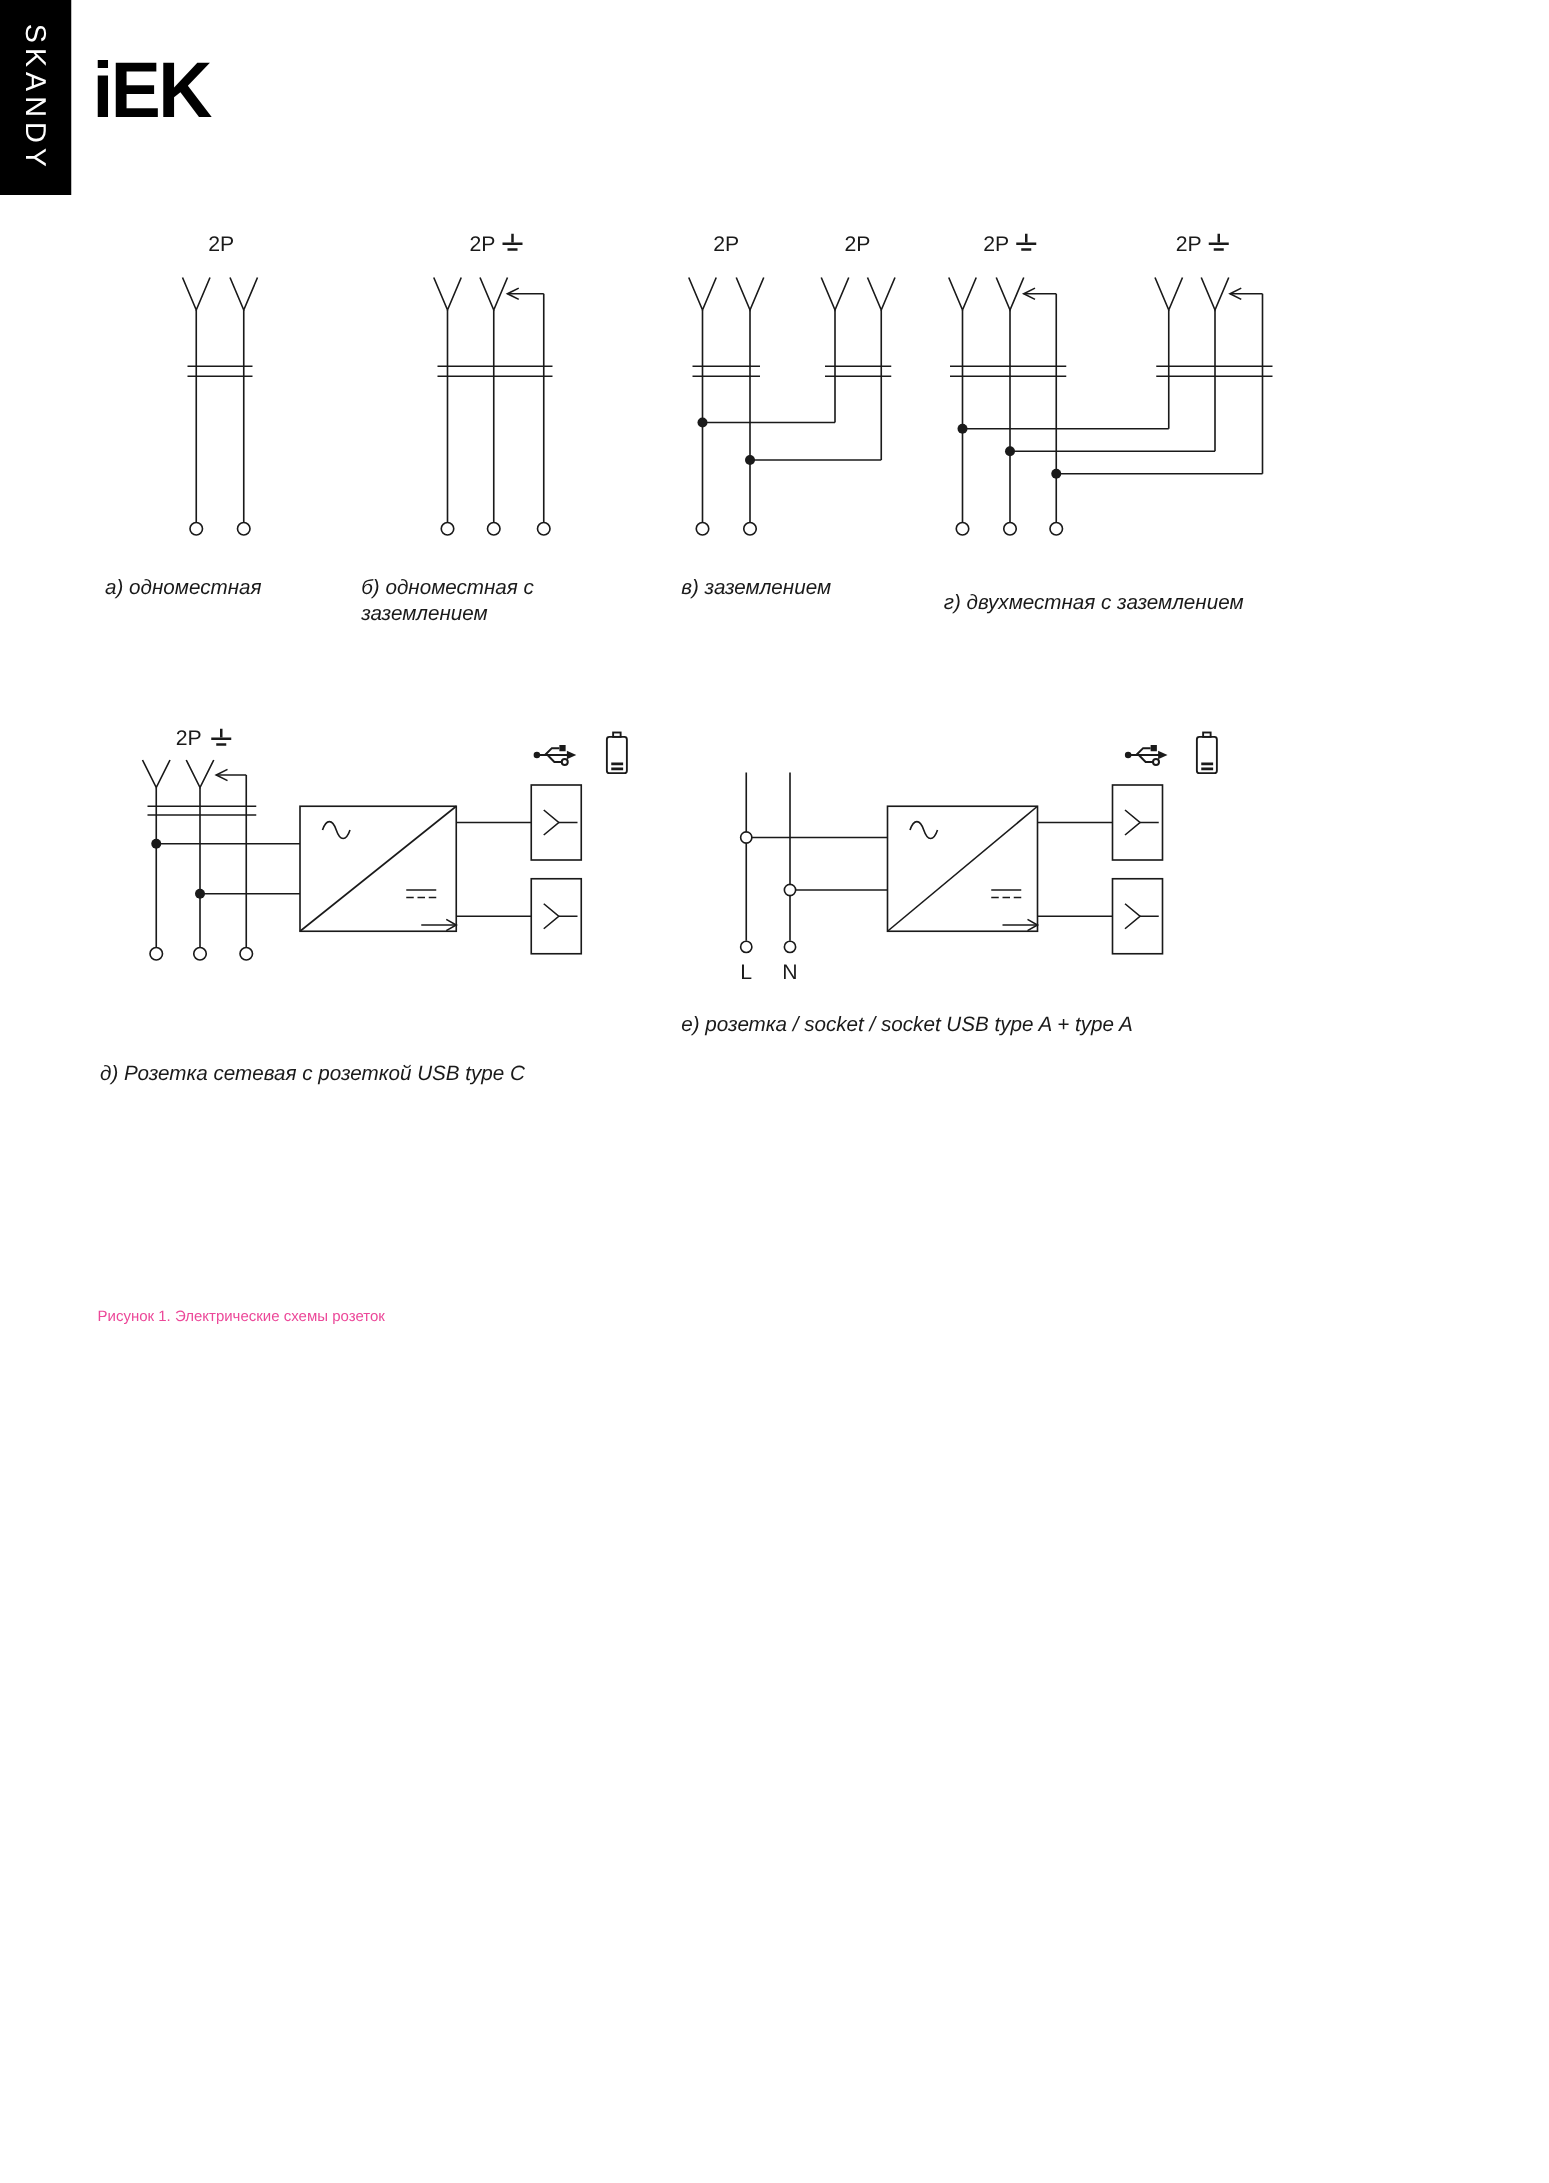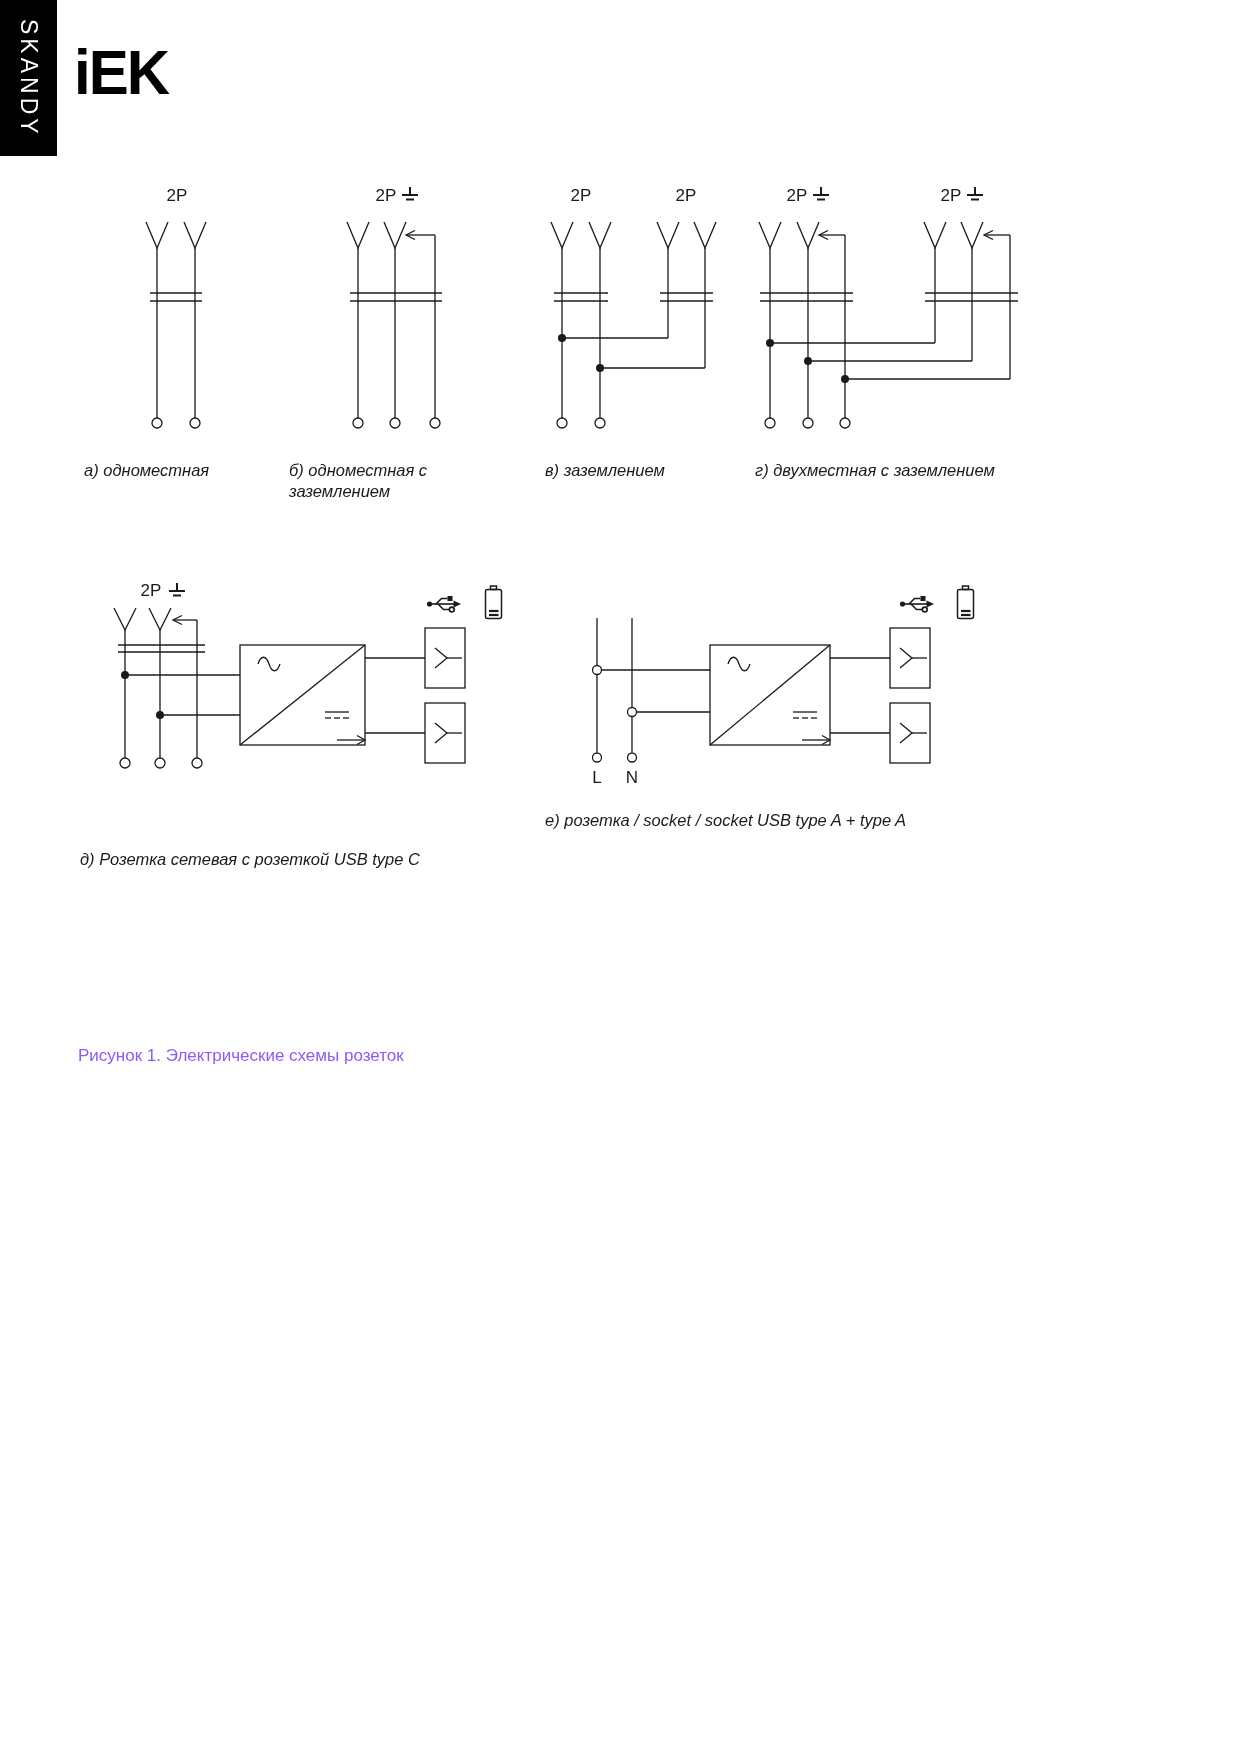--- a/index.html
+++ b/index.html
@@ -23,21 +23,21 @@
   .diag { position:absolute; }
   .diag .wire { stroke:#1a1a1a; stroke-width:1.3; fill:none; stroke-linecap:butt; }
   .diag .term { stroke:#1a1a1a; stroke-width:1.3; fill:none; }
   .diag .term-masked { stroke:#1a1a1a; stroke-width:1.3; fill:#ffffff; }
   .diag .dot { fill:#1a1a1a; stroke:none; }
   .diag text { stroke:none; fill:#1a1a1a; font-family:"Liberation Sans", sans-serif; font-size:17px; }
   .gnd line { stroke:#1a1a1a; stroke-width:2; }
   .dlabel {
     position:absolute; font-size:16.5px; line-height:1.25; white-space:pre-line; color:#1a1a1a;font-style:italic;
   }
-  .caption { position:absolute; left:78px; top:1046px; font-size:17px; color:#8b5cf6; }
+  .caption { position:absolute; left:78px; top:1046px; font-size:12px; color:#ec4899; }
 </style>
 </head>
 <body>
 
 <div class="page">
 
   <div class="brand-tab">
     <span class="brand-tab-text">SKANDY</span>
   </div>
 
@@ -145,21 +145,21 @@
       <line class="wire" x1="53" y1="178" x2="217" y2="178"></line>
       <line class="wire" x1="90" y1="196" x2="255" y2="196"></line>
       <circle class="dot" cx="15" cy="160" r="4"></circle>
       <circle class="dot" cx="53" cy="178" r="4"></circle>
       <circle class="dot" cx="90" cy="196" r="4"></circle>
       <circle class="term" cx="15" cy="240" r="5"></circle>
       <circle class="term" cx="53" cy="240" r="5"></circle>
       <circle class="term" cx="90" cy="240" r="5"></circle>
     </g>
   </svg>
-  <div class="dlabel" style="left:755px;top:460px">г) двухместная с заземлением</div>
+  <div class="dlabel" style="left:755px;top:472px">г) двухместная с заземлением</div>
 
   <svg class="diag" style="left:85px;top:580px" width="430" height="215" viewBox="0 0 430 215">
     <text x="66" y="16" text-anchor="middle">2P</text>
     <g class="gnd" transform="translate(92,3)">
       <line x1="0" y1="0" x2="0" y2="7"></line>
       <line x1="-8" y1="8" x2="8" y2="8"></line>
       <line x1="-4" y1="12.5" x2="4" y2="12.5"></line>
     </g>
     <g>
       <path class="wire" d="M29,28 L40,50 L51,28"></path>

